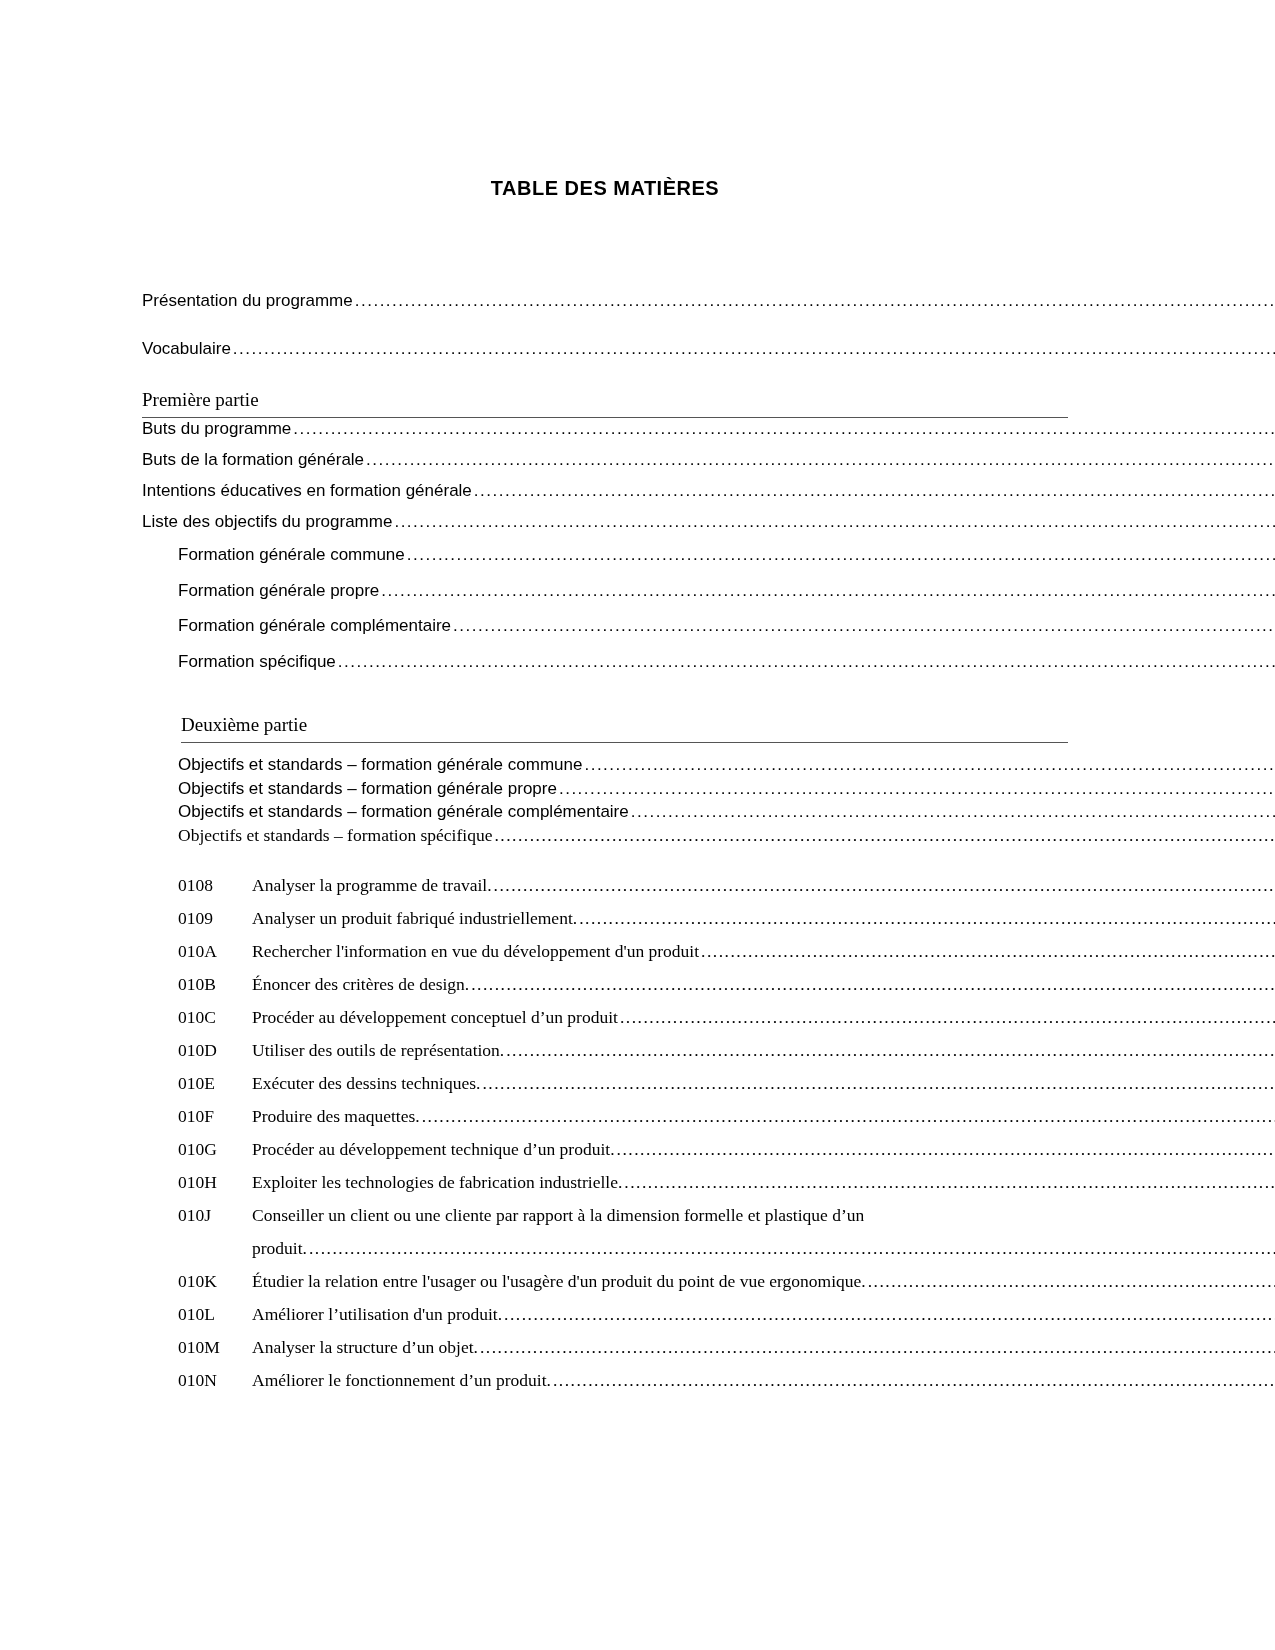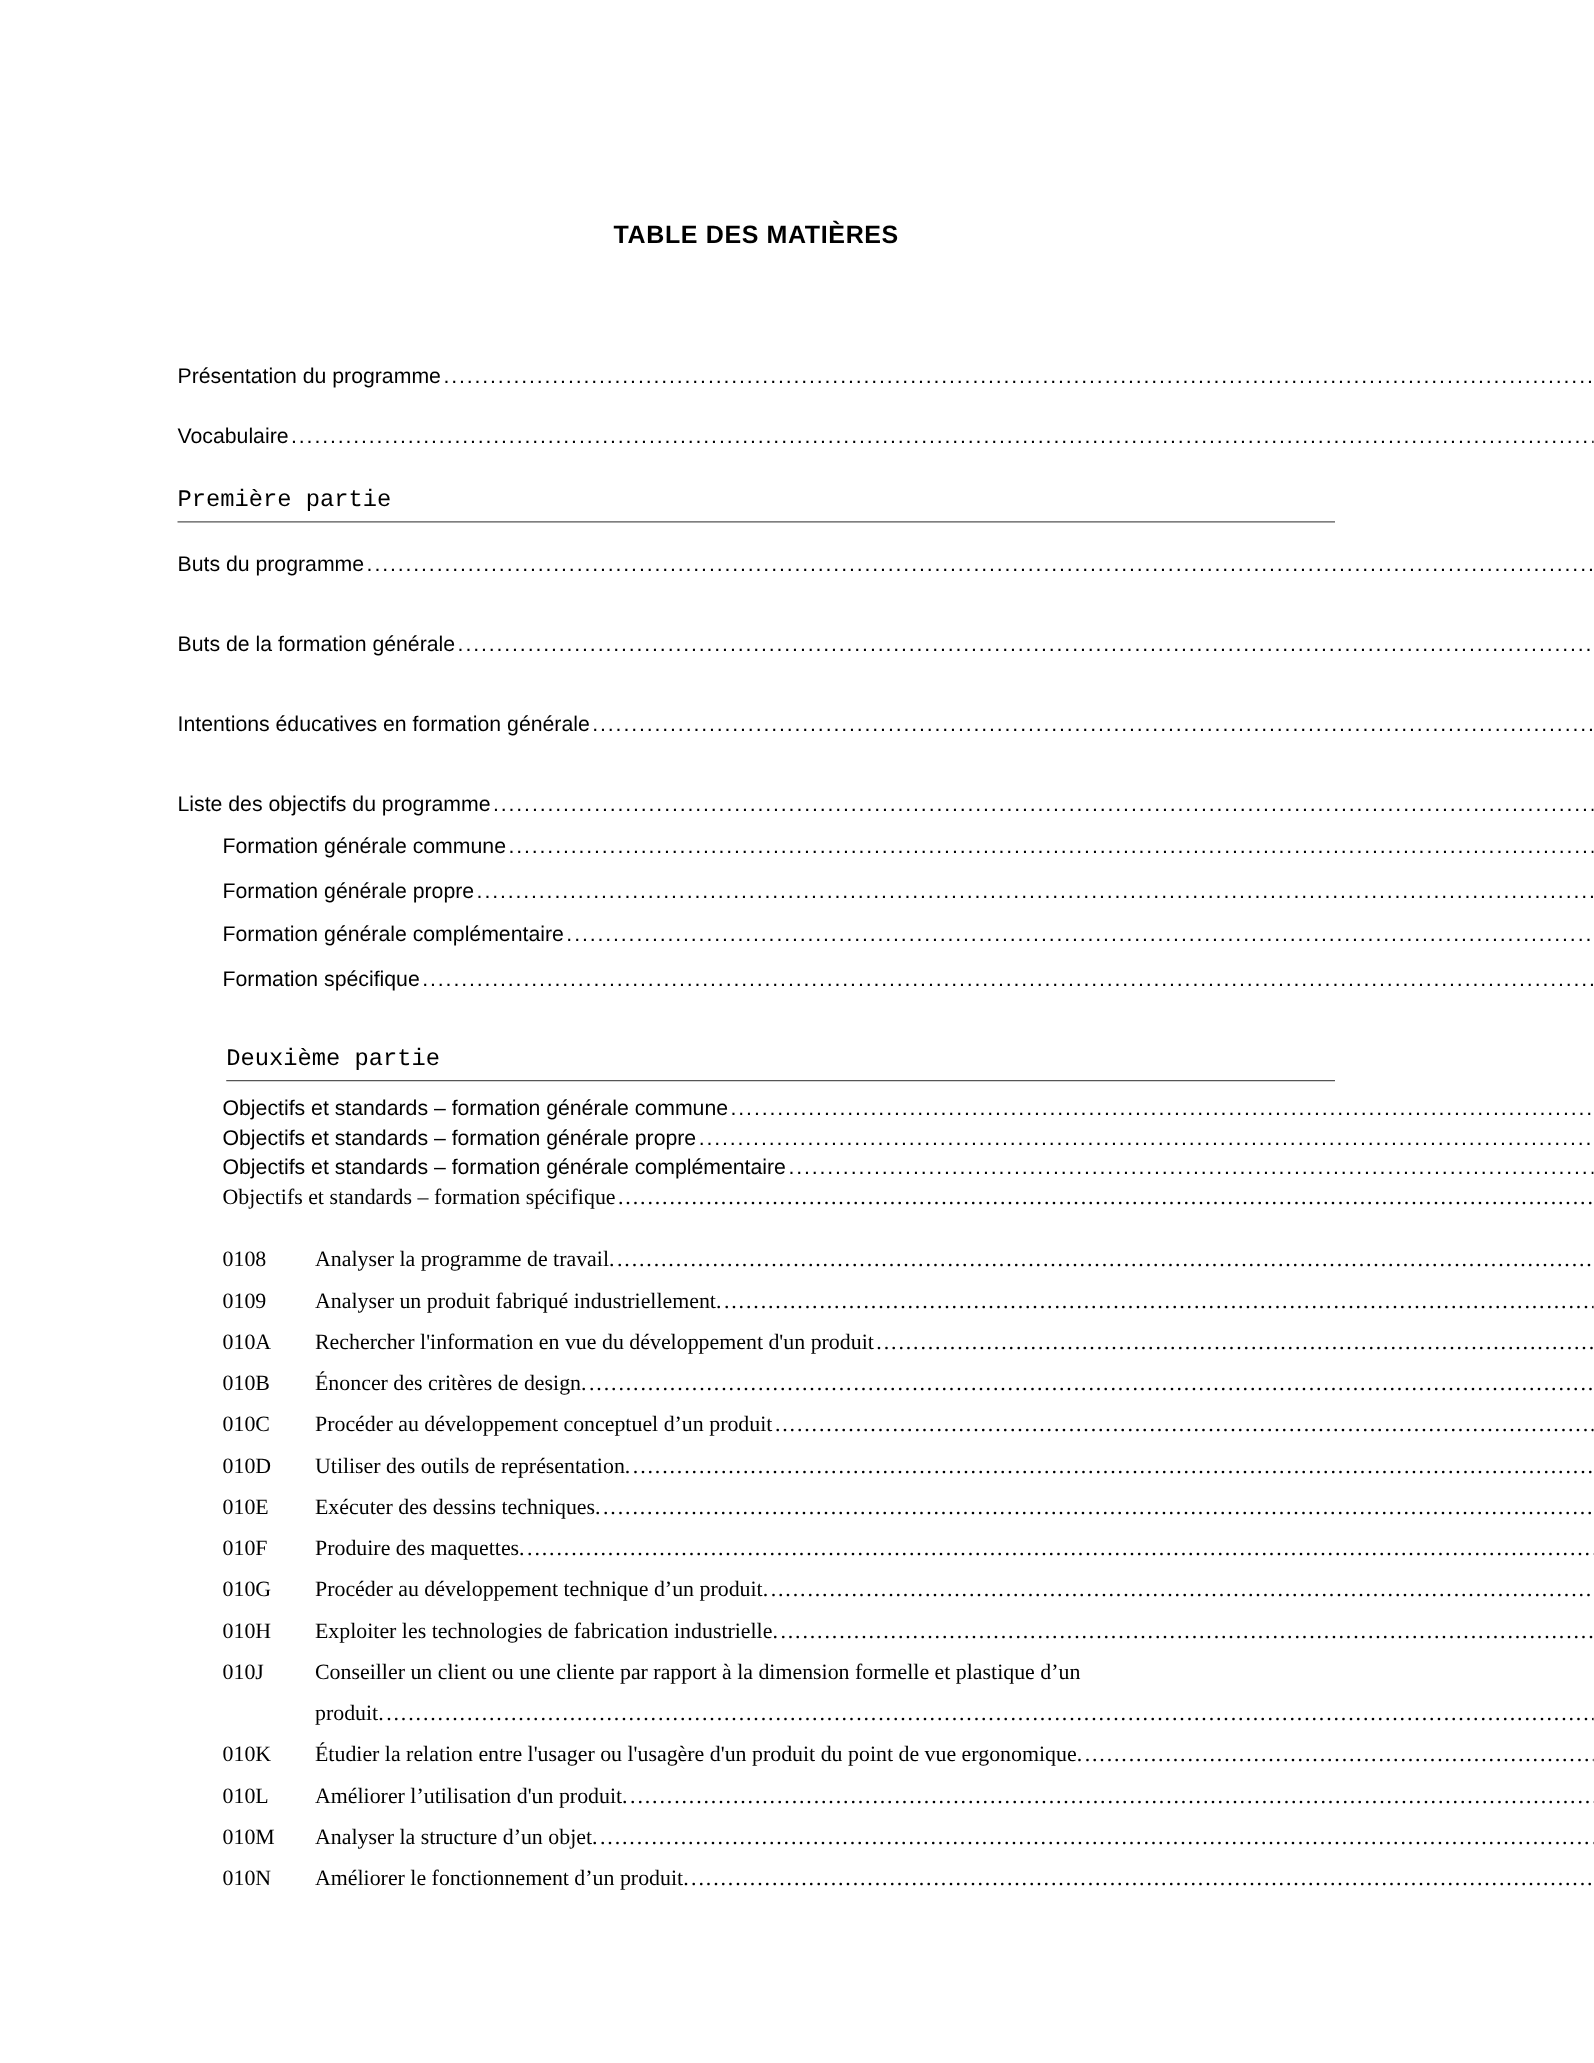--- a/index.html
+++ b/index.html
@@ -20,32 +20,32 @@
   .doc-title {
     margin: 0;
     font-family: "Liberation Sans", sans-serif;
     font-weight: 700;
     font-size: 20px;
     line-height: 24px;
     text-align: center;
     letter-spacing: 0.5px;
   }
   .part-heading {
-    font-family: Liberation Mono, monospace;
+    font-family: Liberation Serif, serif;
     font-size: 19px;
     line-height: 24px;
     padding-bottom: 5px;
     border-bottom: 1px solid #555555;
   }
   #part1-heading { margin-top: 28px; }
   #part2-heading { margin-top: 40px; margin-left: 39px; }
 
   .rows { display: grid; }
   #front-entries   { margin-top: 90px; row-gap: 26px; }
-  #part1-entries   { margin-top: 23px; row-gap: 42px; }
+  #part1-entries   { row-gap: 9px; }
   #part1-sub       { margin-top: 10px; row-gap: 12px; }
   #part2-standards { margin-top: 10px; row-gap: 0; }
   #part2-courses   { margin-top: 22px;  row-gap: 0; }
 
   .row {
     display: flex;
     align-items: baseline;
     font-family: "Liberation Sans", sans-serif;
     font-size: 17px;
     line-height: 22px;

